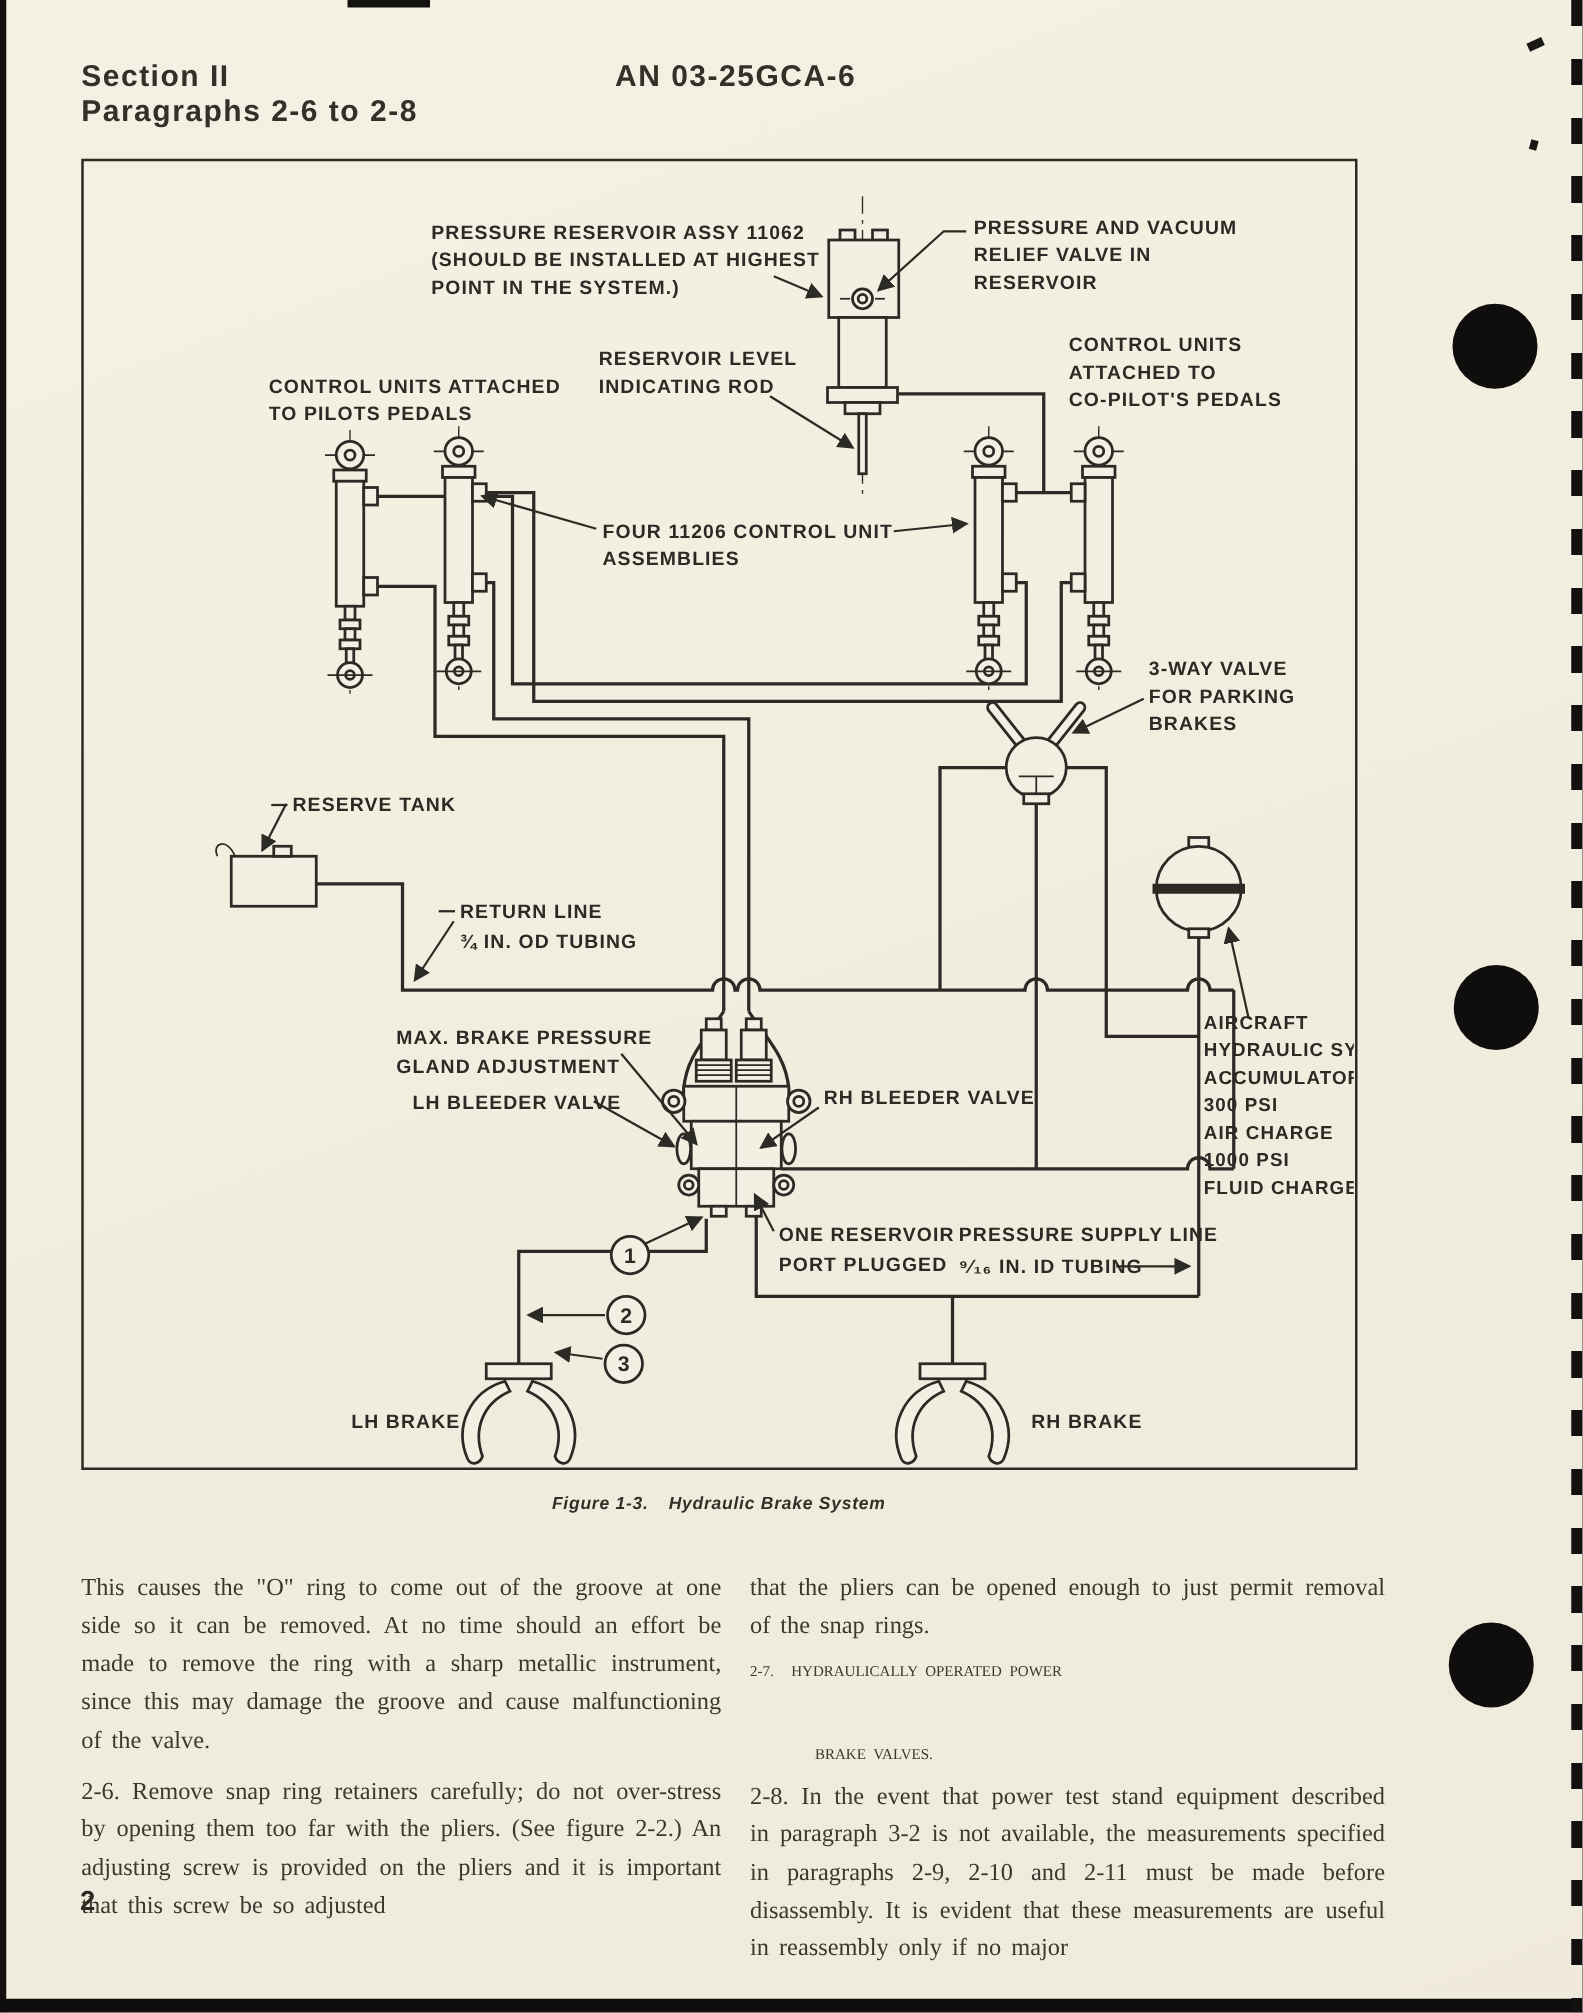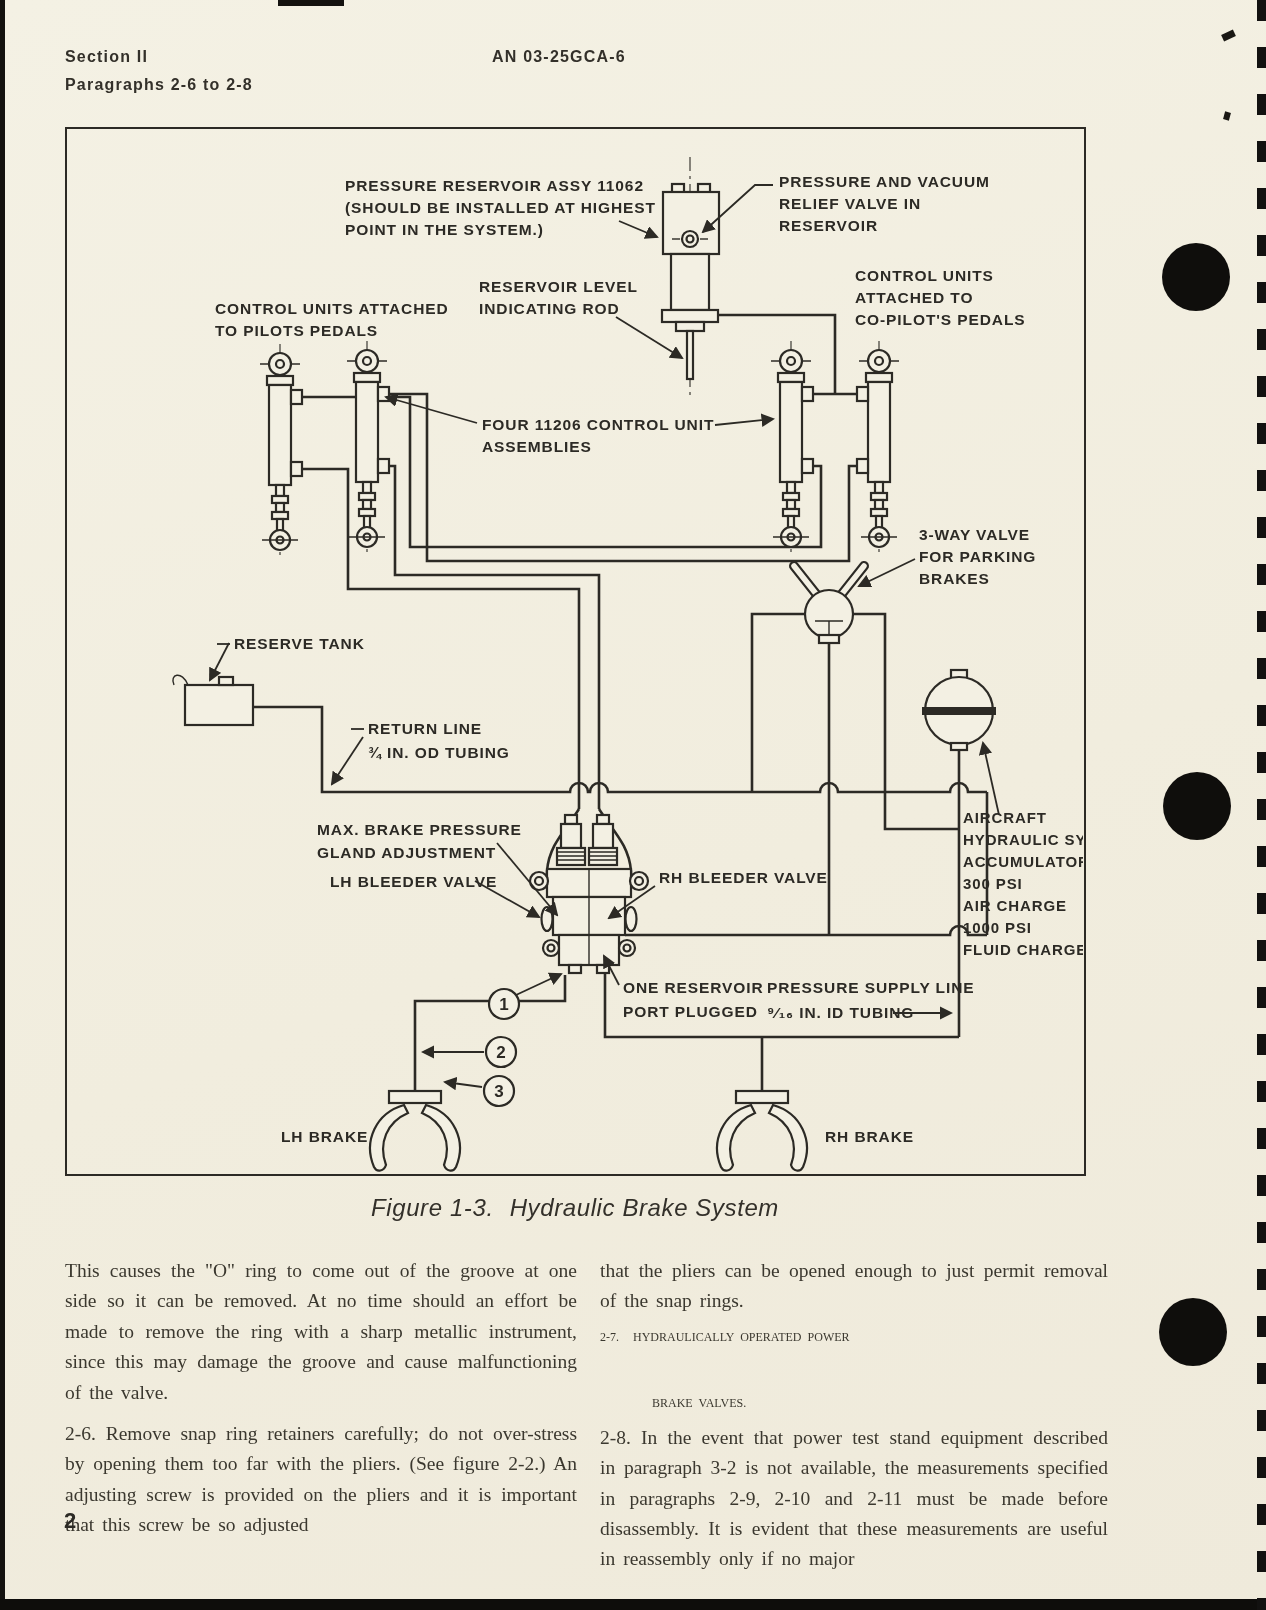--- a/index.html
+++ b/index.html
@@ -14,27 +14,27 @@
   .edge-left{position:absolute;left:0;top:0;width:5px;height:1610px;background:#14120f;}
   .edge-bottom{position:absolute;left:0;bottom:0;width:1266px;height:11px;background:#0e0d0b;}
   .edge-top-mark{position:absolute;left:278px;top:0;width:66px;height:6px;background:#14120f;}
   .edge-right-dashes{
     position:absolute;right:0;top:0;width:9px;height:1610px;
     background:repeating-linear-gradient(180deg,#121110 0 21px,transparent 21px 47px);
   }
   .speck{position:absolute;background:#1a1814;}
   .hole{position:absolute;width:68px;height:68px;border-radius:50%;background:#0f0e0c;}
   
-  .hdr{position:absolute;font-weight:700;font-size:16px;letter-spacing:1.2px;color:#33302a;}
+  .hdr{position:absolute;font-weight:700;font-size:24px;letter-spacing:1.2px;color:#33302a;}
   
   .figbox{position:absolute;left:65px;top:127px;width:1021px;height:1049px;border:2.5px solid #2c2a25;box-sizing:border-box;}
   .figbox svg{position:absolute;left:0;top:0;}
   
   .caption{position:absolute;left:0;top:1194px;width:1150px;text-align:center;
-    font-weight:400;font-style:italic;font-size:24px;letter-spacing:0.6px;color:#33302a;}
+    font-weight:700;font-style:italic;font-size:14px;letter-spacing:0.6px;color:#33302a;}
   .caption .gap{display:inline-block;width:16px;}
   
   .col{position:absolute;top:1256px;width:512px;font-family:"Liberation Serif",serif;
     font-size:19.5px;line-height:1.56;color:#3b382f;text-align:justify;word-spacing:0.16em;}
   .col-l{left:65px;}
   .col-r{left:600px;width:508px;}
   .col p{margin:0 0 11px 0;}
   .h27{font-family:"Liberation Serif",serif;font-size:12px;margin:2px 0 9px 0;line-height:1.5;}
   .h27 .num{margin-right:14px;}
   .h27 .l2{display:block;padding-left:52px;margin-top:48px;}

